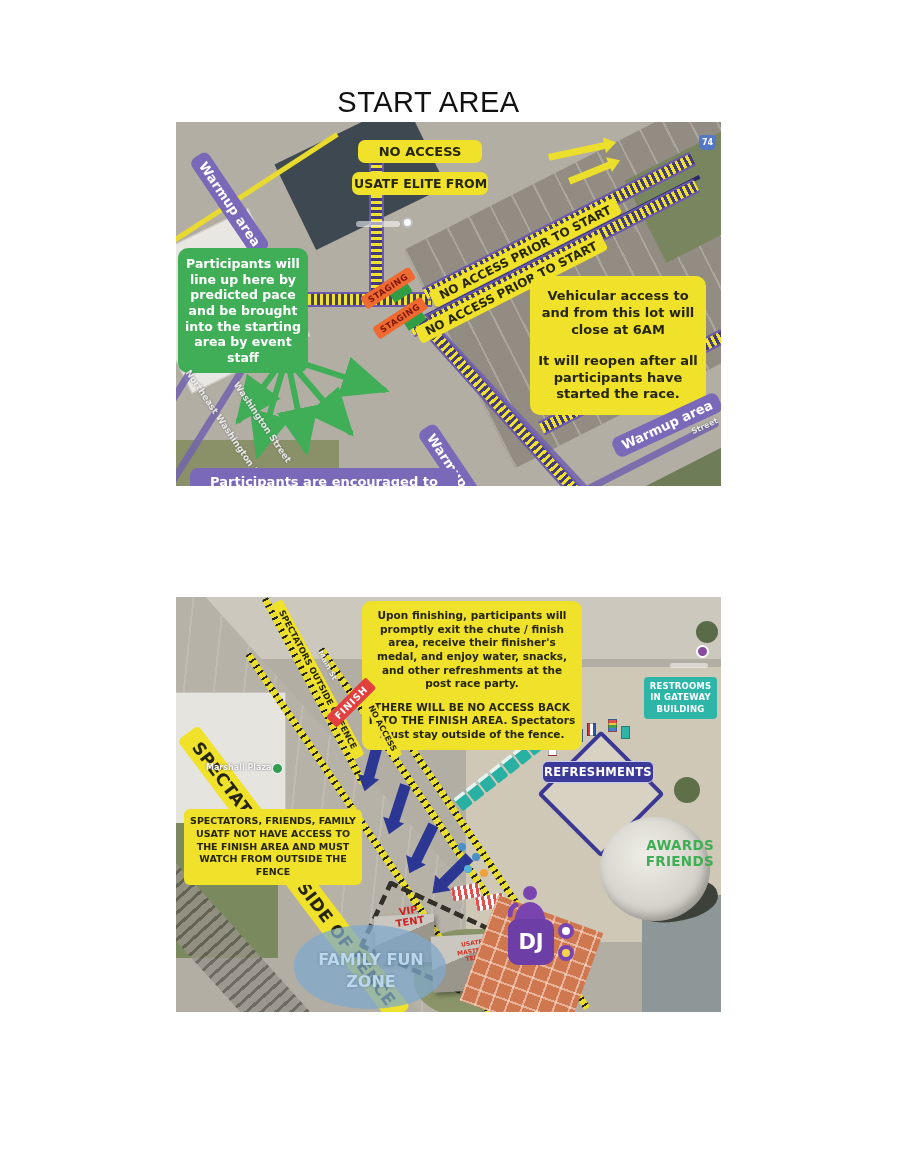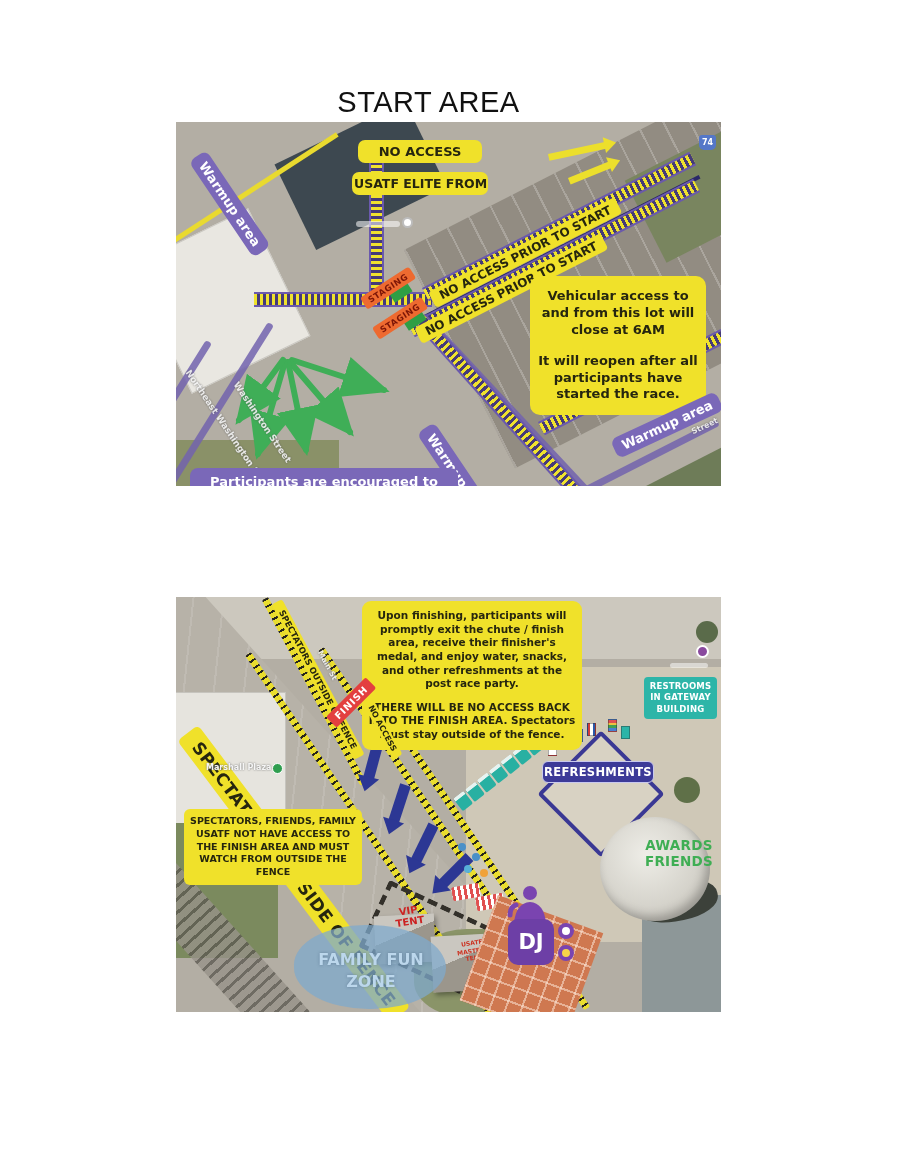--- a/index.html
+++ b/index.html
@@ -85,20 +85,21 @@
 
     <div style="left:180px; top:99px; width:44px; height:6px; background:rgba(255,255,255,.55); border-radius:3px;"></div>
     <div class="dot" style="left:226px; top:95px; width:11px; height:11px; background:#fff; border:2px solid #bdbdbd;"></div>
     <div style="left:523px; top:13px; width:17px; height:15px; background:#5577c8; border-radius:3px 3px 5px 5px; color:#fff; font-size:8px; font-weight:700; text-align:center; line-height:15px;">74</div>
 
     <div class="ylab" style="left:182px; top:18px; width:124px; padding:4px 2px; font-size:13px;">NO ACCESS</div>
     <div class="ylab" style="left:176px; top:50px; width:136px; padding:4px 2px; font-size:12.5px; white-space:nowrap;">USATF ELITE FROM</div>
 
     <div class="band plab" style="left:30px; top:28px; padding:3px 9px; font-size:13px; transform:rotate(56deg);">Warmup area</div>
 
+    <div style="left:2px; top:126px; width:130px; background:#3fae57; border-radius:10px; color:#fff; font-size:12.5px; font-weight:600; text-align:center; padding:8px 4px; line-height:1.25;">Participants will line up here by predicted pace and be brought into the starting area by event staff</div>
 
     <svg style="left:58px; top:232px; overflow:visible;" width="170" height="115" viewBox="0 0 170 115">
       <defs>
           <marker id="ah" markerWidth="9" markerHeight="8" refX="7" refY="3.5" orient="auto">
             <path d="M0,0 L8,3.5 L0,7 z" fill="#3fae57"></path>
           </marker>
         </defs>
       <g stroke="#3fae57" stroke-width="6" stroke-linecap="round" marker-end="url(#ah)">
         <line x1="58" y1="6" x2="150" y2="36"></line>
         <line x1="56" y1="8" x2="116" y2="78"></line>
@@ -199,21 +200,21 @@
       <span class="dot" style="position:static; width:11px; height:11px; background:#2f9e4f; border:1px solid #fff; display:inline-block;"></span>
     </div>
     <div class="dot" style="left:520px; top:48px; width:13px; height:13px; background:#8a4a9e; border:2px solid #fff;"></div>
     <div style="left:494px; top:66px; width:38px; height:5px; background:rgba(255,255,255,.5); border-radius:3px;"></div>
 
     <div style="left:468px; top:80px; width:73px; background:#2db5a8; border-radius:4px; color:#fff; font-size:8.5px; font-weight:800; text-align:center; padding:4px 2px; line-height:1.35; letter-spacing:.2px;">RESTROOMS IN GATEWAY BUILDING</div>
     <div style="left:366px; top:164px; width:112px; background:#3c3a98; border:1.5px solid #c8c8ee; border-radius:6px; color:#fff; font-size:11.5px; font-weight:800; text-align:center; padding:3px 0; letter-spacing:.3px;">REFRESHMENTS</div>
 
     <div style="left:458px; top:282px; width:84px; height:42px; background:#3c413a; border-radius:50% 50% 45% 45%; transform:rotate(-10deg);"></div>
     <div style="left:424px; top:220px; width:110px; height:104px; border-radius:50%; background:radial-gradient(circle at 42% 36%, #eeede7, #c2bfb6); box-shadow:inset -4px -5px 10px rgba(0,0,0,.25);"></div>
-    <div style="left:456px; top:240px; width:94px; text-align:center; color:#3fae54; font-size:13.5px; font-weight:800; line-height:1.2; letter-spacing:.3px;">
+    <div style="left:444px; top:240px; width:94px; text-align:right; color:#3fae54; font-size:13.5px; font-weight:800; line-height:1.2; letter-spacing:.3px;">
       <div style="position:static;">AWARDS</div>
       <div style="position:static;">FRIENDS</div>
     </div>
 
     <div class="ylab" style="left:8px; top:212px; width:178px; font-size:9.5px; font-weight:800; padding:6px 4px; line-height:1.35; border-radius:6px;">SPECTATORS, FRIENDS, FAMILY USATF NOT HAVE ACCESS TO THE FINISH AREA AND MUST WATCH FROM OUTSIDE THE FENCE</div>
 
     <div style="left:192px; top:306px; width:126px; height:74px; border:5px dashed #33302a; transform:rotate(25deg); border-radius:4px;"></div>
     <div class="cube" style="left:199px; top:318px; width:60px; height:48px; transform:rotate(-3deg);"></div>
     <div class="cube" style="left:256px; top:338px; width:64px; height:56px; transform:rotate(-3deg);"></div>
     <div style="left:212px; top:308px; width:42px; color:#cc2222; font-size:10px; font-weight:800; text-align:center; line-height:1.1; transform:rotate(-9deg);">VIP TENT</div>

